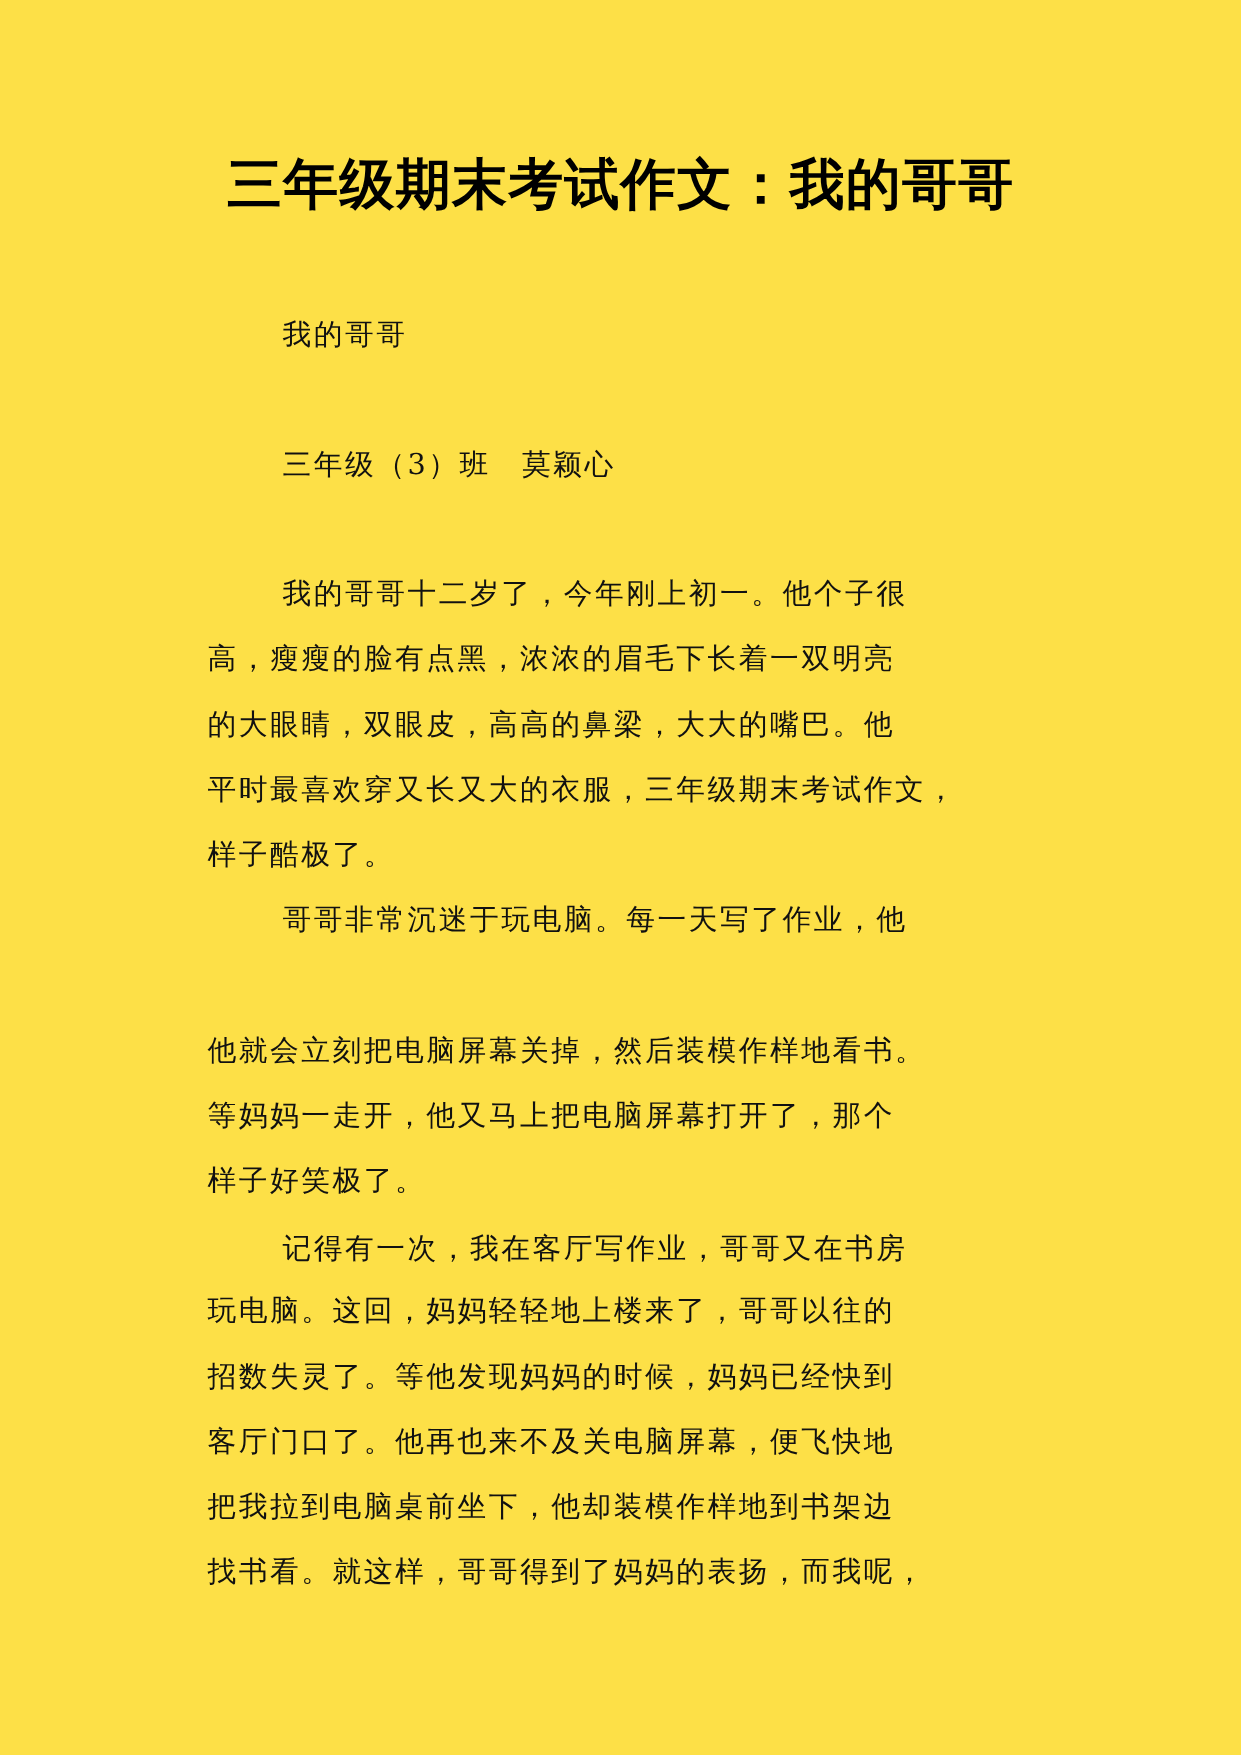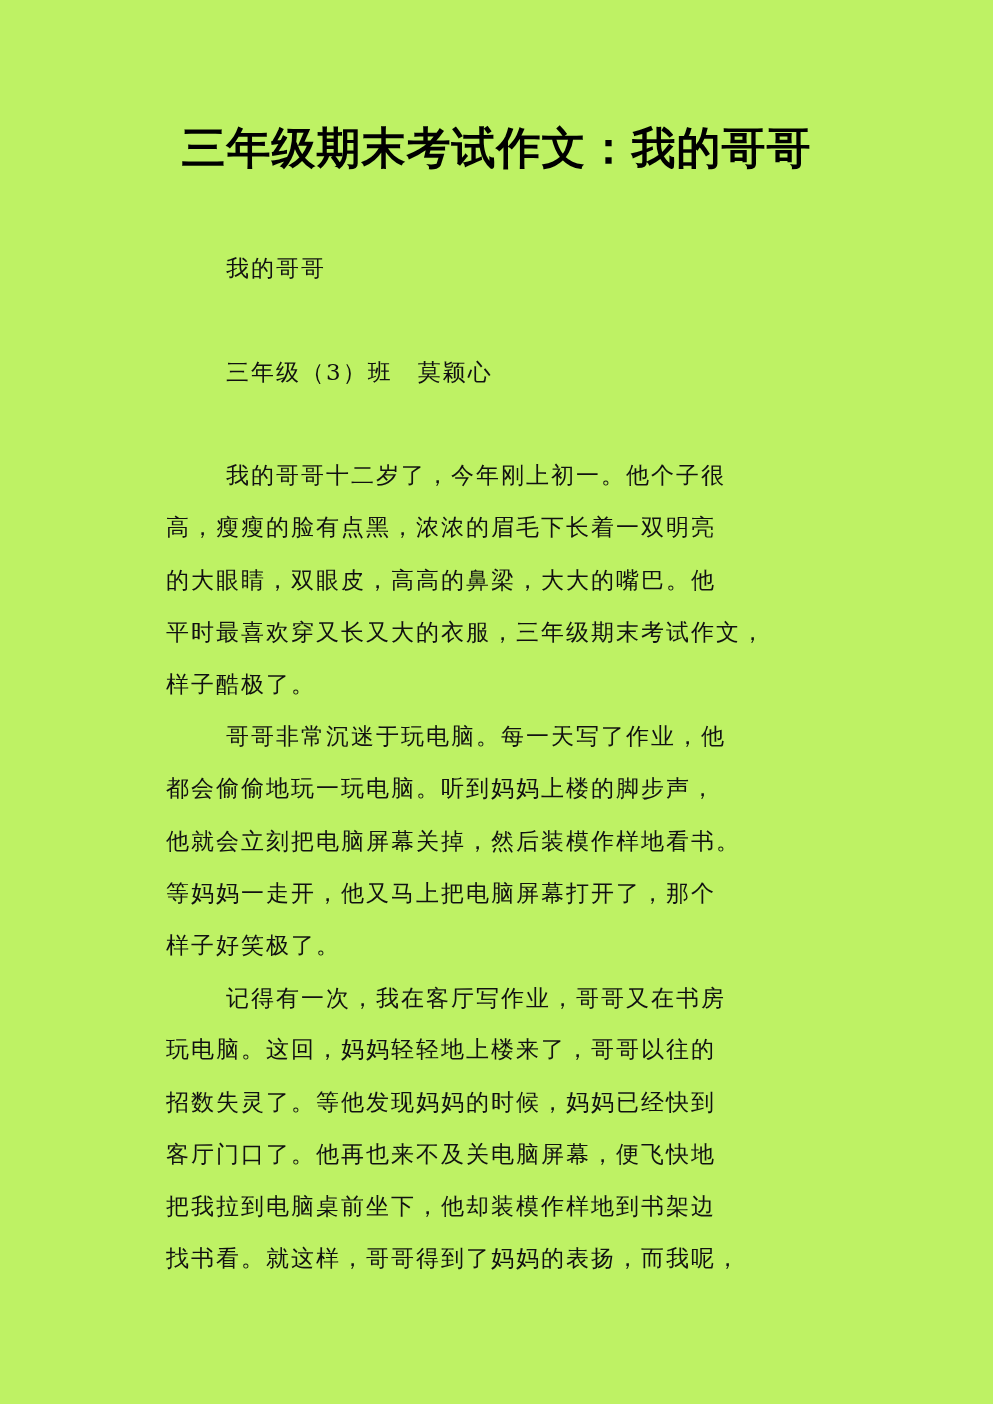--- a/index.html
+++ b/index.html
@@ -12,21 +12,21 @@
       height: 1404px;
       position: relative;
       overflow: hidden;
       color: #111111;
     }
     .page {
       position: absolute;
       left: 0; top: 0;
       width: 993px;
       height: 1404px;
-      background: #bef264;
+      background: #fde047;
     }
     .title {
       position: absolute;
       left: 0;
       top: 120px;
       width: 993px;
       text-align: center;
       font-family: "DejaVu Sans", "Liberation Sans", sans-serif;
       font-weight: bold;
       font-size: 44px;
@@ -56,21 +56,20 @@
   <div class="line indent" style="top:248px;">我的哥哥</div>
   <div class="line indent" style="top:352px;">三年级（3）班　莫颖心</div>
 
   <div class="line indent" style="top:455px;">我的哥哥十二岁了，今年刚上初一。他个子很</div>
   <div class="line" style="top:507px;">高，瘦瘦的脸有点黑，浓浓的眉毛下长着一双明亮</div>
   <div class="line" style="top:560px;">的大眼睛，双眼皮，高高的鼻梁，大大的嘴巴。他</div>
   <div class="line" style="top:612px;">平时最喜欢穿又长又大的衣服，三年级期末考试作文，</div>
   <div class="line" style="top:664px;">样子酷极了。</div>
 
   <div class="line indent" style="top:716px;">哥哥非常沉迷于玩电脑。每一天写了作业，他</div>
-  <div class="line" style="top:768px;">都会偷偷地玩一玩电脑。听到妈妈上楼的脚步声，</div>
   <div class="line" style="top:821px;">他就会立刻把电脑屏幕关掉，然后装模作样地看书。</div>
   <div class="line" style="top:873px;">等妈妈一走开，他又马上把电脑屏幕打开了，那个</div>
   <div class="line" style="top:925px;">样子好笑极了。</div>
 
   <div class="line indent" style="top:980px;font-family:Liberation Mono, monospace;">记得有一次，我在客厅写作业，哥哥又在书房</div>
   <div class="line" style="top:1029px;">玩电脑。这回，妈妈轻轻地上楼来了，哥哥以往的</div>
   <div class="line" style="top:1082px;">招数失灵了。等他发现妈妈的时候，妈妈已经快到</div>
   <div class="line" style="top:1134px;">客厅门口了。他再也来不及关电脑屏幕，便飞快地</div>
   <div class="line" style="top:1238px;">找书看。就这样，哥哥得到了妈妈的表扬，而我呢，</div>
   <div class="line" style="top:1186px;">把我拉到电脑桌前坐下，他却装模作样地到书架边</div>

